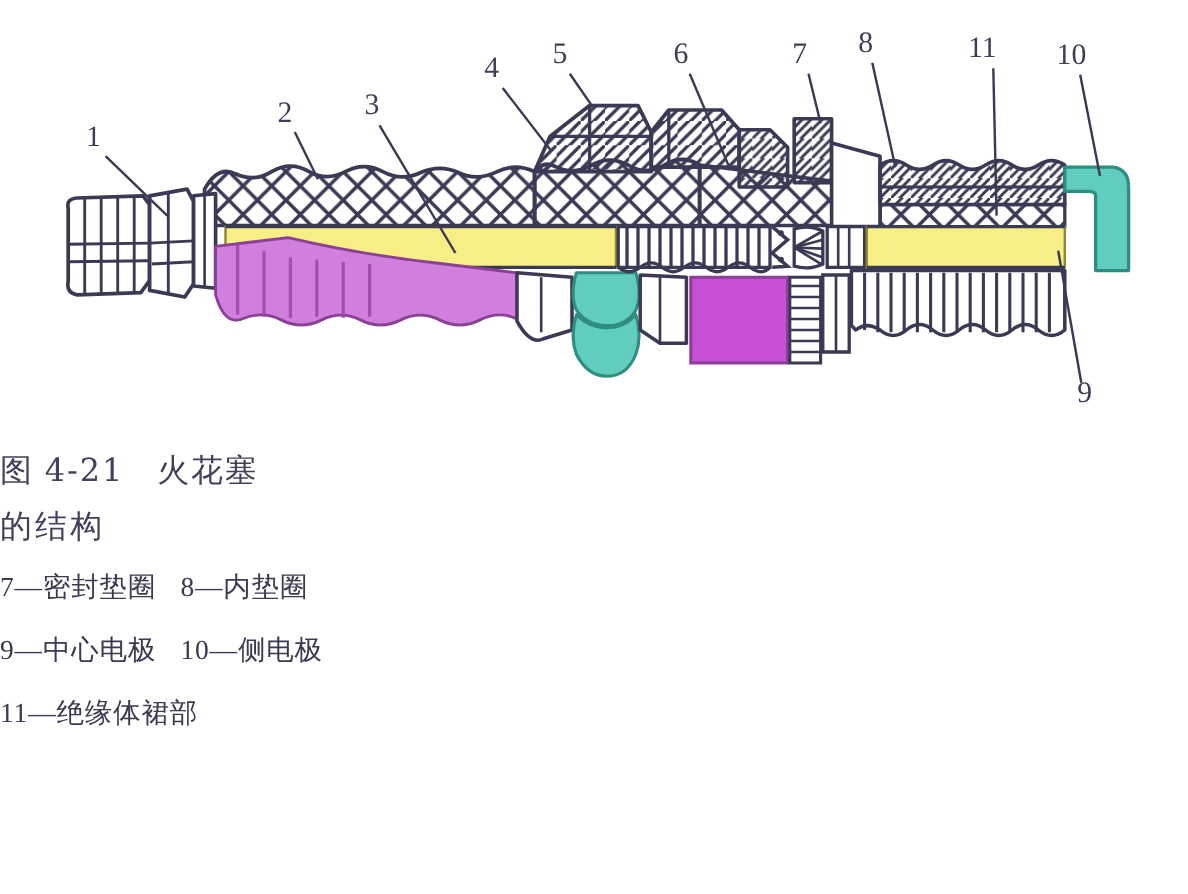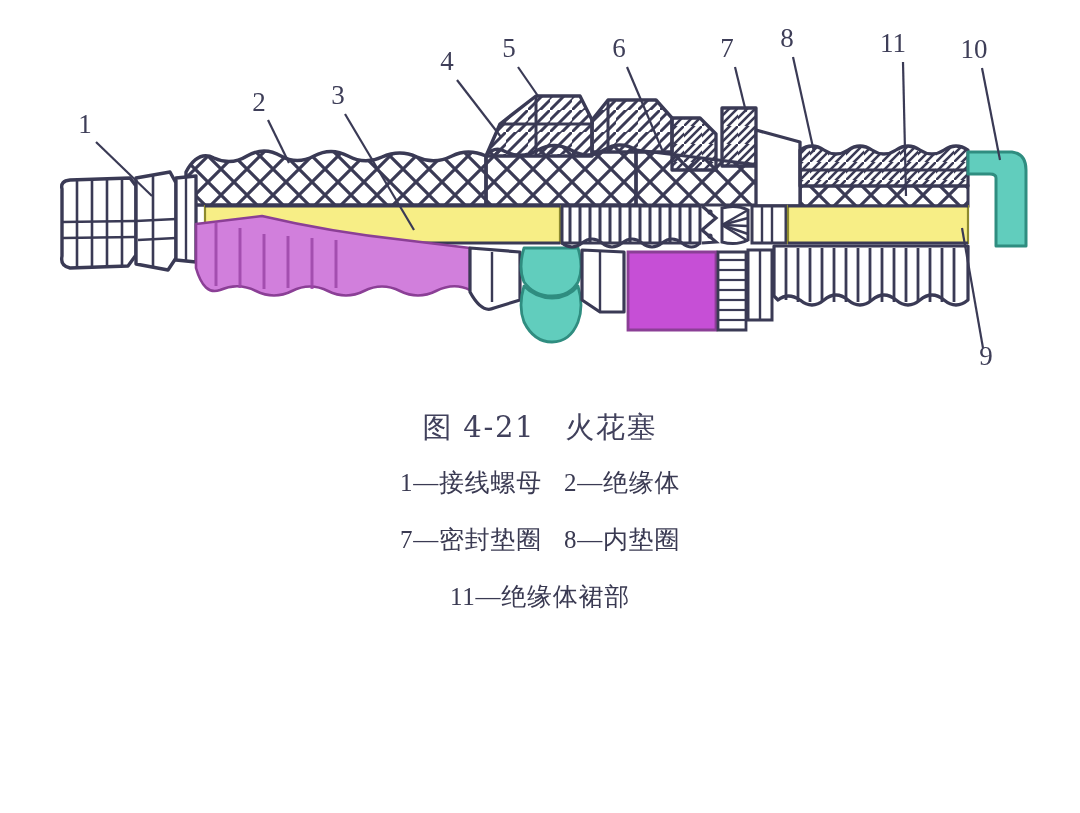--- a/index.html
+++ b/index.html
@@ -27,21 +27,20 @@
     top: 0;
     width: 1080px;
     height: 395px;
   }
   #caption-area {
     position: absolute;
     left: 0;
     top: 395px;
     width: 1080px;
     height: 418px;
-    text-align: center;
   }
   .cap-line {
     font-family: "DejaVu Serif", "Liberation Serif", serif;
     color: #41415c;
     letter-spacing: 0.02em;
     line-height: 1;
   }
   .cap-title-1 {
     font-size: 29px;
     margin-top: 18px;
@@ -318,21 +317,22 @@
           <line x1="983" y1="348" x2="962" y2="228" stroke="#3a3a55" stroke-width="2.2"></line>
           <text x="986" y="365" class="leader-num" text-anchor="middle">9</text>
         </g>
     </svg>
   </div>
 
   <div id="caption-area">
     <div class="cap-line cap-title-1">
       <span>图</span><span class="fignum" style="display:inline-block;width:10px"></span><span>4-21</span><span class="gap"></span><span>火花塞</span>
     </div>
+    <div class="cap-line cap-title-2">的结构</div>
 
     <div id="legend-rows">
-        <div class="legend-line"><span>1—接线螺母</span><span class="gap2"></span><span>2—绝缘体</span></div>
         <div class="legend-line"><span>7—密封垫圈</span><span class="gap2"></span><span>8—内垫圈</span></div>
+        <div class="legend-line"><span>9—中心电极</span><span class="gap2"></span><span>10—侧电极</span></div>
         <div class="legend-line"><span>11—绝缘体裙部</span></div>
       </div>
   </div>
 
 </div>
 
 </body></html>

